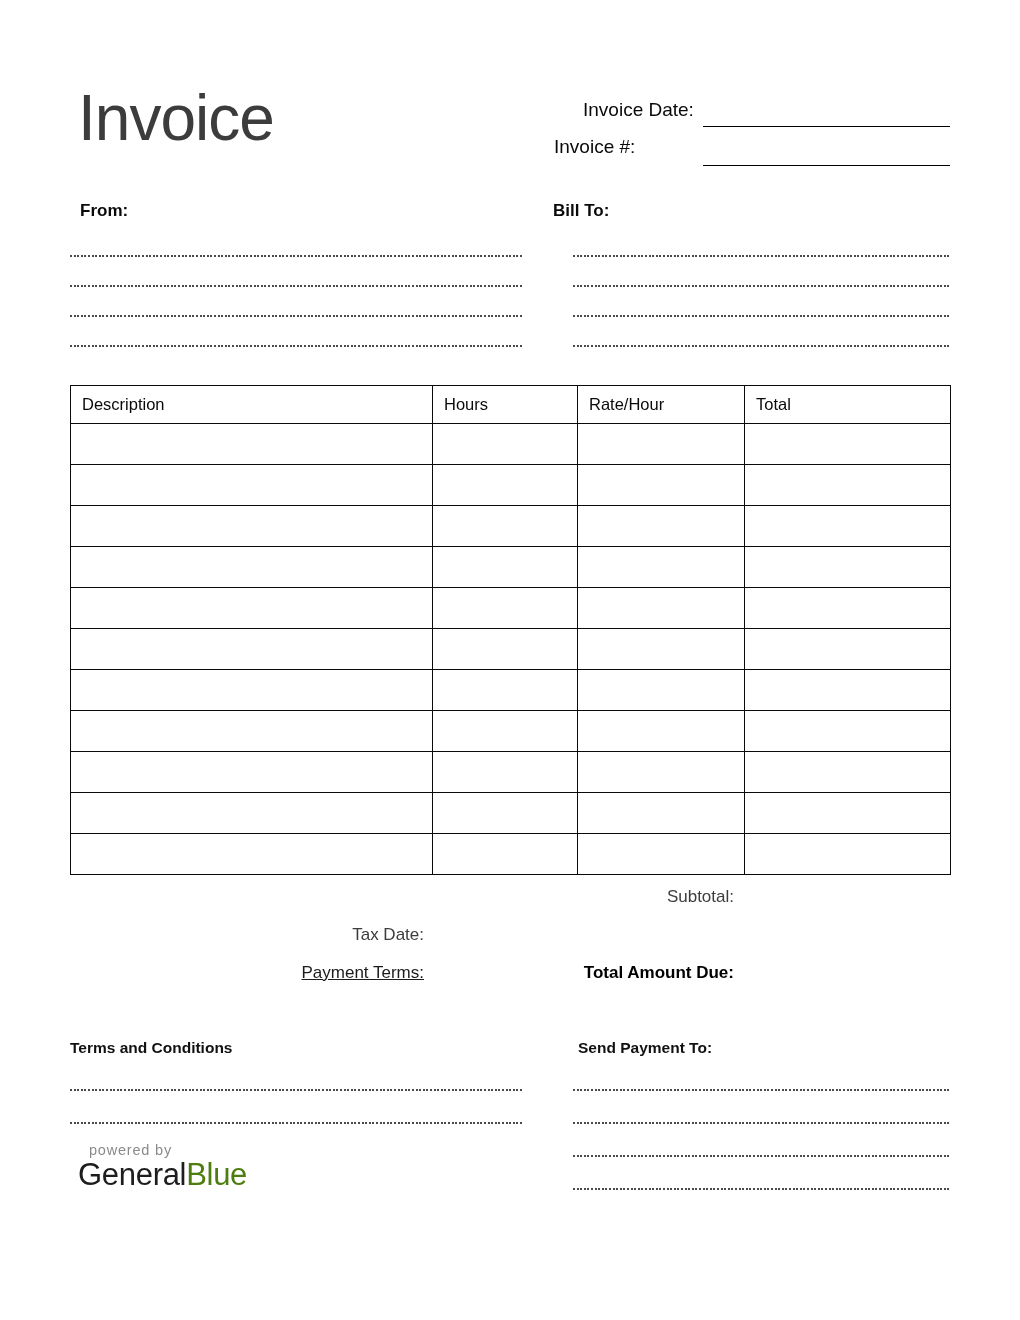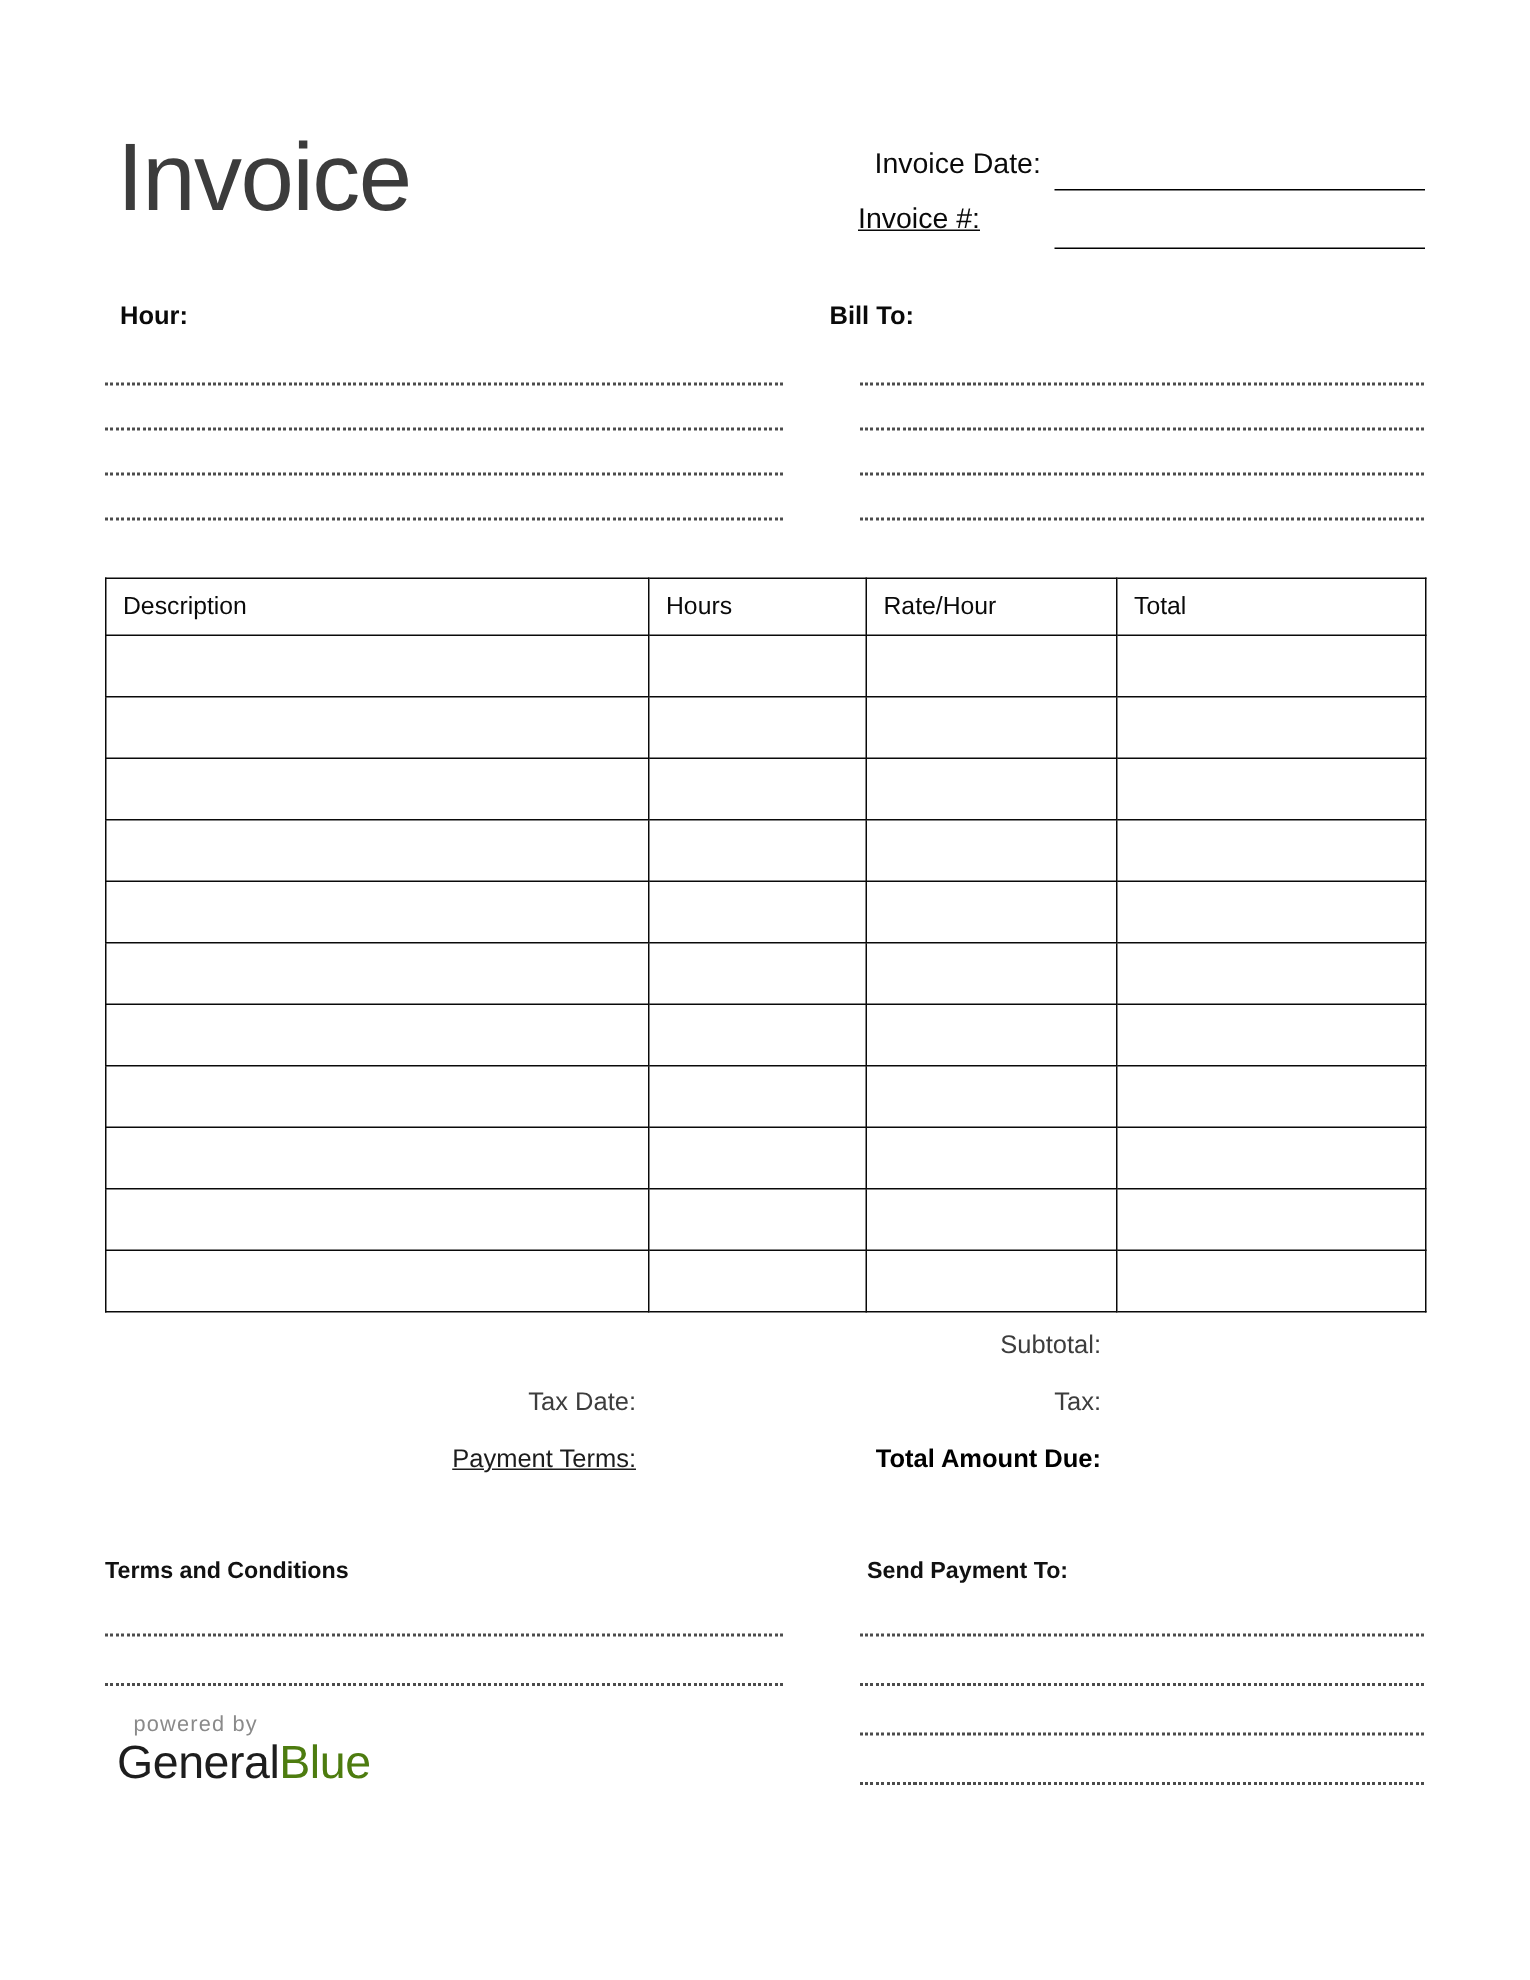--- a/index.html
+++ b/index.html
@@ -67,25 +67,25 @@
 <body>
 
 <div class="page">
 
   <div class="abs title">Invoice</div>
 
   <div class="abs meta-label" style="left:583px; top:100px;">Invoice Date:</div>
   <div class="abs meta-label" style="left:710px; top:104px; width:236px; text-align:left;"></div>
   <div class="abs solidline" style="left:703px; top:126px; width:247px;"></div>
 
-  <div class="abs meta-label" style="left:572px; top:137px;text-decoration:underline;">Invoice #:</div>
+  <div class="abs meta-label" style="left:554px; top:137px;">Invoice #:</div>
   <div class="abs meta-label" style="left:710px; top:141px; width:236px; text-align:left;"></div>
   <div class="abs solidline" style="left:703px; top:165px; width:247px;"></div>
 
-  <div class="abs party-label" style="left:80px; top:201px;">Hour:</div>
+  <div class="abs party-label" style="left:80px; top:201px;">From:</div>
   <div class="abs party-label" style="left:553px; top:201px;">Bill To:</div>
 
   <div class="abs dotline" style="left:70px; top:255px; width:453px;"></div>
   <div class="abs dotline" style="left:70px; top:285px; width:453px;"></div>
   <div class="abs dotline" style="left:70px; top:315px; width:453px;"></div>
   <div class="abs dotline" style="left:70px; top:345px; width:453px;"></div>
 
   <div class="abs dotline" style="left:573px; top:255px; width:377px;"></div>
   <div class="abs dotline" style="left:573px; top:285px; width:377px;"></div>
   <div class="abs dotline" style="left:573px; top:315px; width:377px;"></div>
@@ -174,21 +174,20 @@
           <td></td>
         </tr>
       </tbody>
   </table>
 
   <div class="abs tot-label" style="left:444px; top:887px; width:290px;">Subtotal:</div>
   <div class="abs tot-label" style="left:744px; top:887px; width:190px; text-align:left; padding-left:10px;"></div>
 
   <div class="abs tot-label" style="left:184px; top:925px; width:240px;">Tax Date:</div>
   <div class="abs tot-label" style="left:432px; top:925px; width:140px; text-align:left; padding-left:10px;"></div>
-  <div class="abs tot-label" style="left:444px; top:925px; width:290px;">Tax:</div>
   <div class="abs tot-label" style="left:744px; top:925px; width:190px; text-align:left; padding-left:10px;"></div>
 
   <div class="abs tot-label dark" style="left:184px; top:963px; width:240px;">Payment Terms:</div>
   <div class="abs tot-label dark" style="left:432px; top:963px; width:140px; text-align:left; padding-left:10px;"></div>
   <div class="abs tot-label bold" style="left:444px; top:963px; width:290px;">Total Amount Due:</div>
   <div class="abs tot-label bold" style="left:744px; top:963px; width:190px; text-align:left; padding-left:10px;"></div>
 
   <div class="abs section-heading" style="left:70px; top:1039px;">Terms and Conditions</div>
   <div class="abs section-heading" style="left:578px; top:1039px;">Send Payment To:</div>
 

